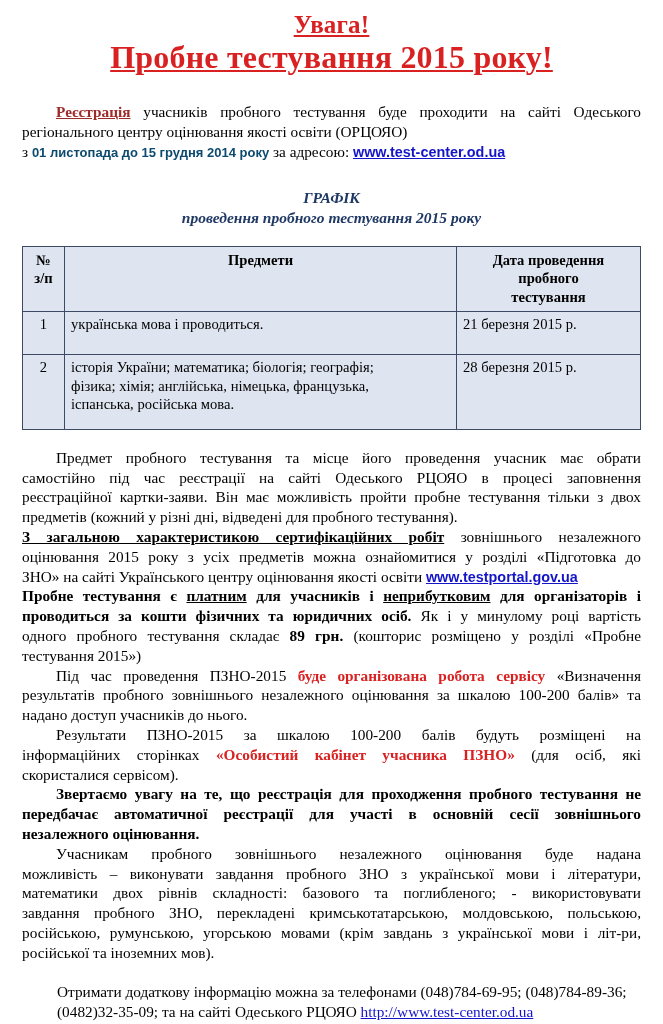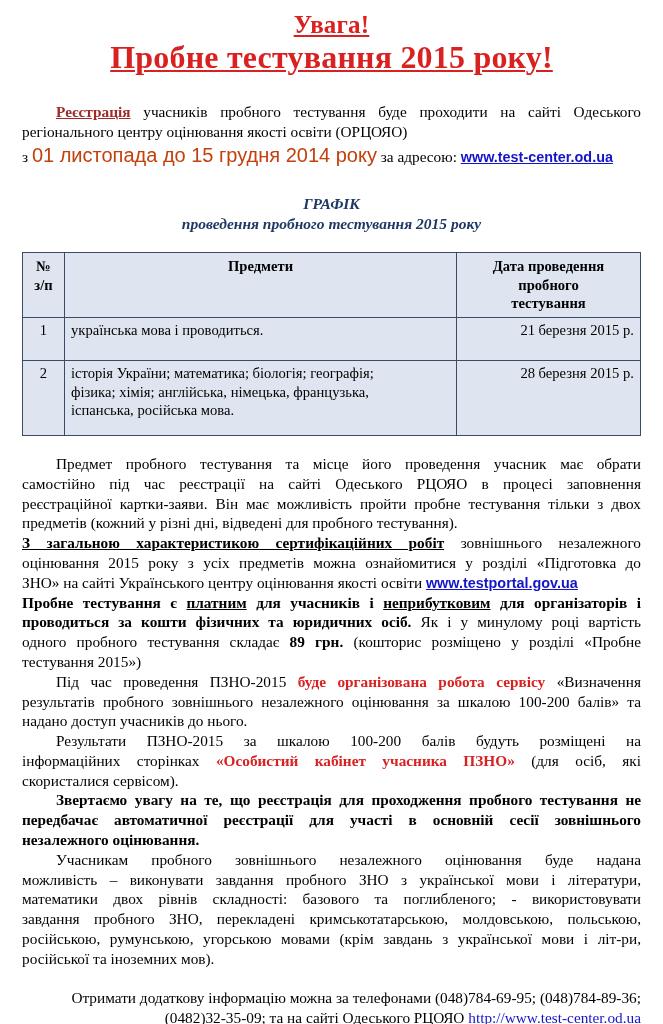--- a/index.html
+++ b/index.html
@@ -53,24 +53,24 @@
     text-align-last: justify;
     margin-top: 14px;
   }
   .reg-word {
     color: #9e2a2a;
     font-weight: bold;
     text-decoration: underline;
     text-underline-offset: 1px;
   }
   .red-bold-sans {
-    color: #c2410c;
-    font-weight: normal;
+    color: #0c4a6e;
+    font-weight: bold;
     font-family: "Liberation Sans", "DejaVu Sans", sans-serif;
-    font-size: 20px;
+    font-size: 13px;
   }
   .link-blue {
     color: #1414c8;
     font-weight: bold;
     font-family: "Liberation Sans", "DejaVu Sans", sans-serif;
     font-size: 14.4px;
     text-decoration: underline;
     text-underline-offset: 1px;
     cursor: pointer;
   }
@@ -107,21 +107,21 @@
     text-align: center;
     font-weight: bold;
     padding-top: 4px;
     padding-bottom: 4px;
   }
   col.c-num  { width: 42px; }
   col.c-subj { width: 392px; }
   col.c-date { width: 184px; }
   td.num  { text-align: center; }
   td.subj { text-align: left; }
-  td.date { text-align: right; margin-left: 12px; }
+  td.date { text-align: left; margin-left: 12px; }
   tr.r1 td { height: 36px; }
   tr.r2 td { height: 68px; }
 
   
   .body {
     margin-top: 18px;
     font-size: 15.3px;
     line-height: 1.295;
   }
   .body p {
@@ -152,21 +152,21 @@
     text-decoration: underline;
     text-underline-offset: 1px;
     cursor: pointer;
   }
 
   .tail {
     margin-top: 19px;
     font-size: 15.3px;
     line-height: 1.32;
   }
-  .tail .ln { display: block; text-align: right; margin-left: 35px; }
+  .tail .ln { display: block; text-align: left; margin-left: 35px; }
 </style>
 </head>
 <body>
 
 <div class="page">
 
   <div class="title-block">
     <div class="title-line l1">Увага!</div>
     <div class="title-line l2">Пробне тестування 2015 року!</div>
   </div>

